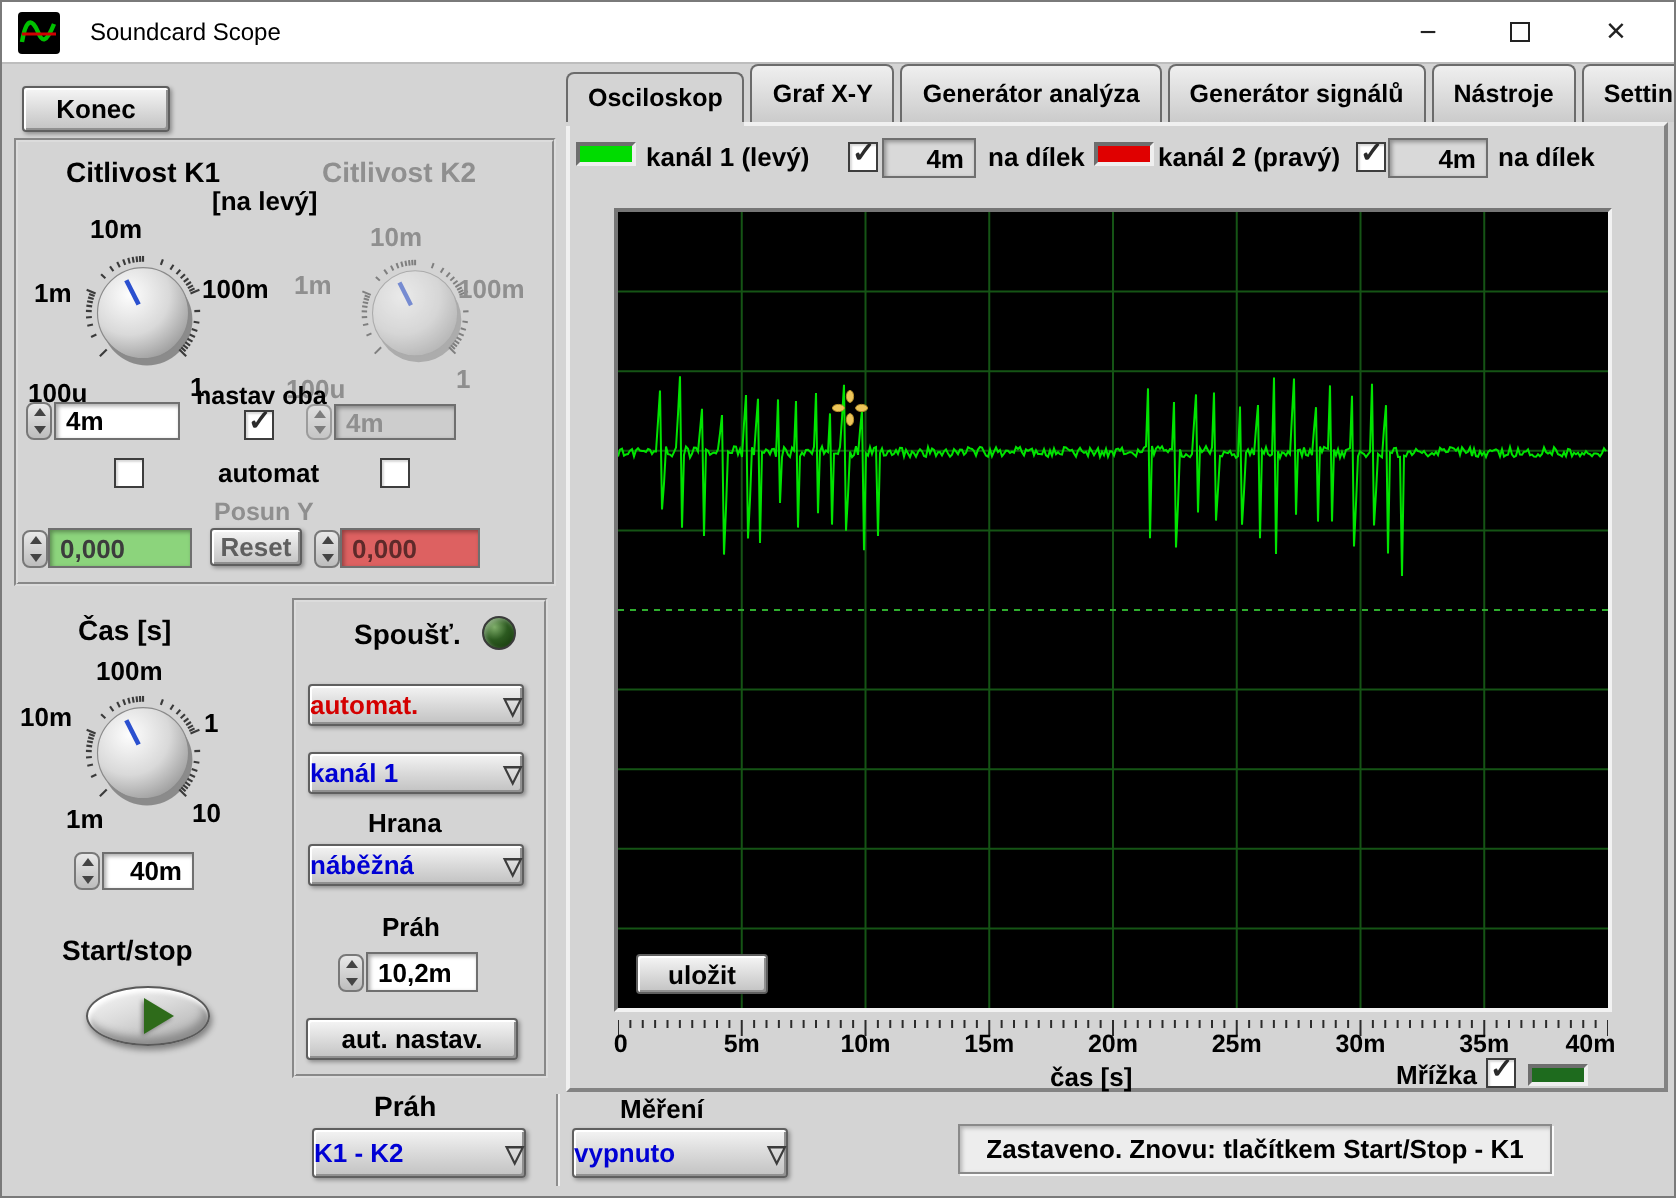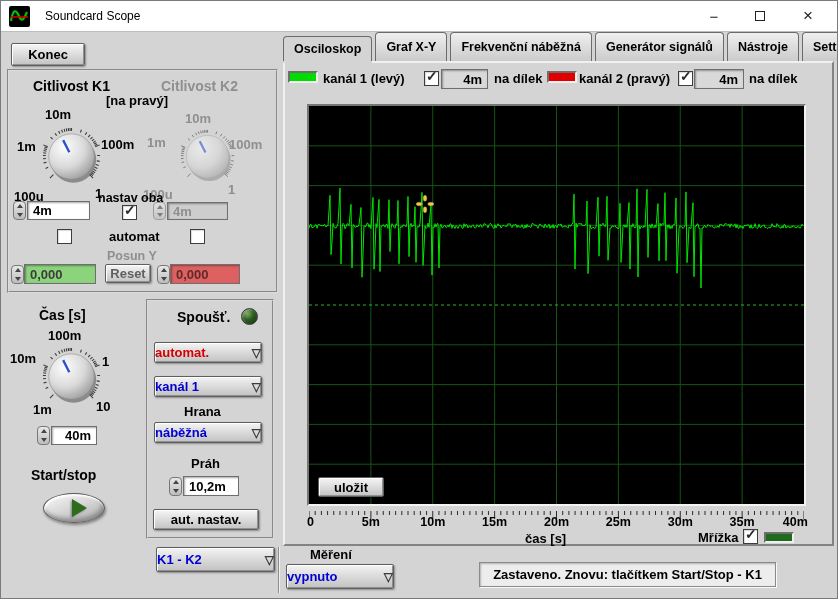--- a/index.html
+++ b/index.html
@@ -61,21 +61,21 @@
         <span class="maxsq"></span>
       </div>
     <div class="winbtn" style="left:784px;font-size:17px">×</div>
   </div>
 
   <div class="btn" style="left:10px;top:42px;width:74px;height:23px">Konec</div>
 
   <div class="panel" style="left:6px;top:68px;width:271px;height:224px"></div>
   <span class="lbl" style="left:32px;top:77px;font-size:14px">Citlivost K1</span>
   <span class="lbl dim" style="left:160px;top:77px;font-size:14px">Citlivost K2</span>
-  <span class="lbl" style="left:105px;top:92px">[na pravý]</span>
+  <span class="lbl" style="left:105px;top:92px">[na levý]</span>
 
   <div class="knob" style="left:40px;top:126px"><svg width="62" height="62" viewBox="0 0 64 64">
         <defs>
           <radialGradient id="kg0" cx="35%" cy="30%" r="80%">
             <stop offset="0%" stop-color="#fdfdfd"></stop>
             <stop offset="55%" stop-color="#d9d9d9"></stop>
             <stop offset="100%" stop-color="#969696"></stop>
           </radialGradient>
         </defs>
         <circle cx="33.5" cy="34" r="23.5" fill="rgba(50,50,50,.45)"></circle>
@@ -298,30 +298,30 @@
   </div>
   <span class="lbl" style="left:190px;top:455px">Práh</span>
   <div class="spin" style="left:168px;top:476px;height:19px">
       <div class="tri-u"></div>
       <div class="tri-d"></div>
     </div>
   <div class="field left" style="left:182px;top:475px;width:56px;height:20px">10,2m</div>
   <div class="btn" style="left:152px;top:508px;width:106px;height:21px">aut. nastav.</div>
 
   <span class="lbl" style="left:186px;top:544px;font-size:14px">Práh</span>
-  <div class="dd" style="left:155px;top:546px;width:119px;height:25px">
+  <div class="dd" style="left:155px;top:563px;width:107px;height:25px">
     <span class="blue">K1 - K2</span>
     <span class="arrow">▽</span>
   </div>
 
   <div class="raised" style="left:282px;top:60px;width:551px;height:485px;z-index:1"></div>
   <div id="tabbar">
       <div class="tab active">Osciloskop</div>
       <div class="tab">Graf X-Y</div>
-      <div class="tab">Frekvenční náběžná</div>
+      <div class="tab">Generátor analýza</div>
       <div class="tab">Generátor signálů</div>
       <div class="tab">Nástroje</div>
       <div class="tab">Settings</div>
     </div>
 
   <div class="swatch" style="left: 287px; top: 70px; width: 30px; height: 12px; z-index: 2; background: rgb(0, 220, 0);" id="sw-ch1"></div>
   <span class="lbl" style="left:322px;top:70px;z-index:2">kanál 1 (levý)</span>
   <div class="cb" style="left:423px;top:70px;z-index:2">
       <span class="ck">✓</span>
     </div>

